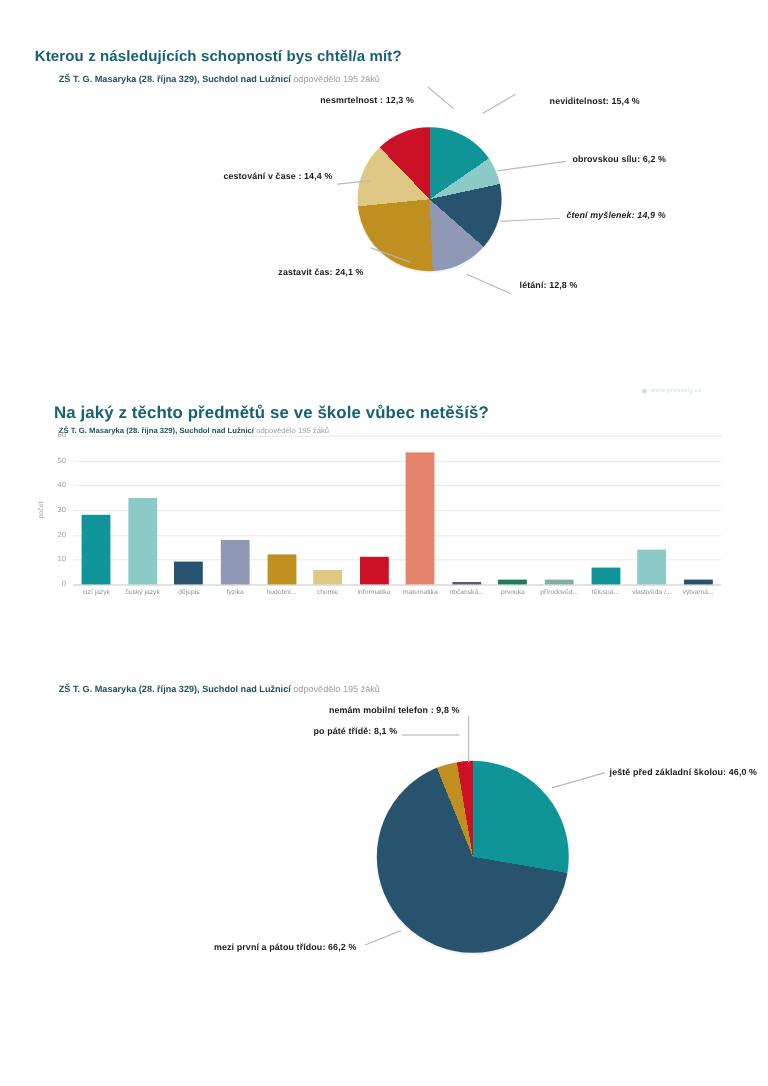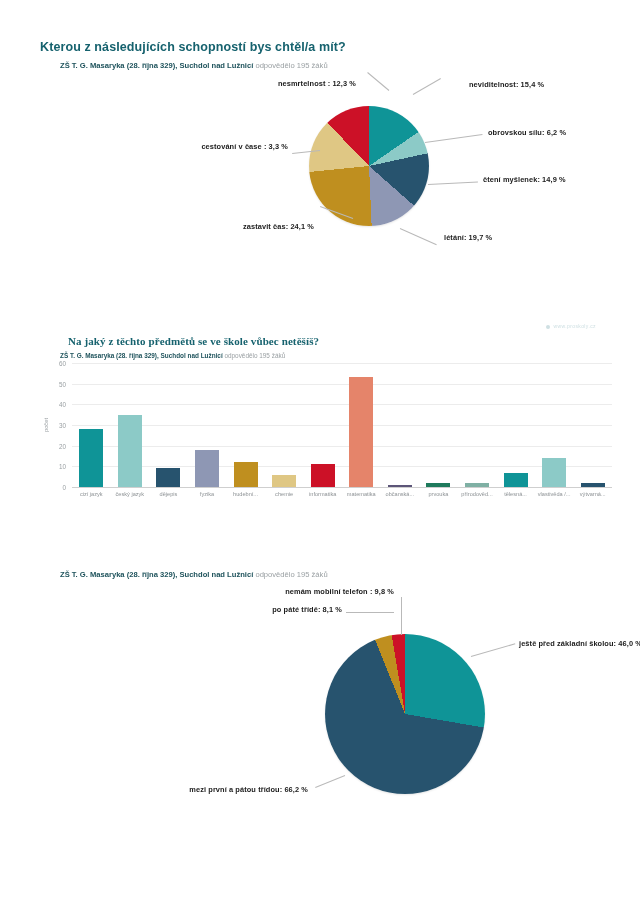--- a/index.html
+++ b/index.html
@@ -7,21 +7,21 @@
     width:640px;height:905px;
     background:#ffffff;
     font-family:"Liberation Sans", sans-serif;
     color:#333;
     overflow:hidden;
     position:relative;
   }
   .page{position:relative;width:640px;height:905px;}
 
   
-  .report{position:absolute;left:16px;width:608px;}
+  .report{position:absolute;left:5px;width:608px;}
   .rpt-title{
     color:#16626e;
     font-weight:bold;
     font-size:12.5px;
     letter-spacing:.1px;
     margin:0 0 7px 24px;
   }
   .rpt-sub{
     margin:0 0 0 44px;
     font-size:7.6px;
@@ -103,38 +103,38 @@
                     #dfc784 264.24deg 316.08deg,
                     #cc1127 316.08deg 360deg);"></div>
 
       <div class="lead" style="left:397px;top:24px;width:32px;transform:rotate(-30deg);transform-origin:left center;"></div>
       <div class="lbl r" style="left:437px;top:10px;padding-left:16px;">neviditelnost: 15,4 %</div>
 
       <div class="lead" style="left:409px;top:72px;width:58px;transform:rotate(-8deg);transform-origin:left center;"></div>
       <div class="lbl r" style="left:472px;top:58px;">obrovskou sílu: 6,2 %</div>
 
       <div class="lead" style="left:412px;top:114px;width:50px;transform:rotate(-3deg);transform-origin:left center;"></div>
-      <div class="lbl r" style="left:467px;top:105px;">čtení myšlenek: 14,9 %</div>
+      <div class="lbl r" style="left:467px;top:105px;font-style:italic;">čtení myšlenek: 14,9 %</div>
 
       <div class="lead" style="left:384px;top:158px;width:40px;transform:rotate(24deg);transform-origin:left center;"></div>
-      <div class="lbl r" style="left:428px;top:163px;">létání: 19,7 %</div>
+      <div class="lbl r" style="left:428px;top:163px;">létání: 12,8 %</div>
 
       <div class="lead" style="left:302px;top:148px;width:35px;transform:rotate(20deg);transform-origin:right center;"></div>
       <div class="lbl l" style="left:150px;top:152px;width:148px;"><span>zastavit čas: 24,1 %</span></div>
 
       <div class="lead" style="left:276px;top:80px;width:28px;transform:rotate(-6deg);transform-origin:right center;"></div>
-      <div class="lbl l" style="left:120px;top:72px;width:152px;"><span>cestování v čase : 3,3 %</span></div>
+      <div class="lbl l" style="left:120px;top:72px;width:152px;"><span>cestování v čase : 14,4 %</span></div>
 
       <div class="lead" style="left:345px;top:20px;width:28px;transform:rotate(40deg);transform-origin:right center;"></div>
       <div class="lbl l" style="left:190px;top:9px;width:150px;"><span>nesmrtelnost : 12,3 %</span></div>
     </div>
   </div>
 
   <div class="report" style="top:335px;">
-    <div class="rpt-title" style="font-size:11px;margin-left:52px;margin-bottom:5px;font-family:Liberation Serif, serif;">Na jaký z těchto předmětů se ve škole vůbec netěšíš?</div>
+    <div class="rpt-title" style="font-size:14px;margin-left:40px;margin-bottom:5px;">Na jaký z těchto předmětů se ve škole vůbec netěšíš?</div>
     <div class="rpt-sub" style="margin-left:44px;font-size:6.4px;">
       <b>ZŠ T. G. Masaryka (28. října 329), Suchdol nad Lužnicí</b>
       <span>odpovědělo 195 žáků</span>
     </div>
 
     <div class="watermark" style="top:-12px;">
       <span class="wm-dot"></span><span>www.proskoly.cz</span>
     </div>
 
     <div class="barchart" style="left:0;top:28px;width:640px;height:165px;">

